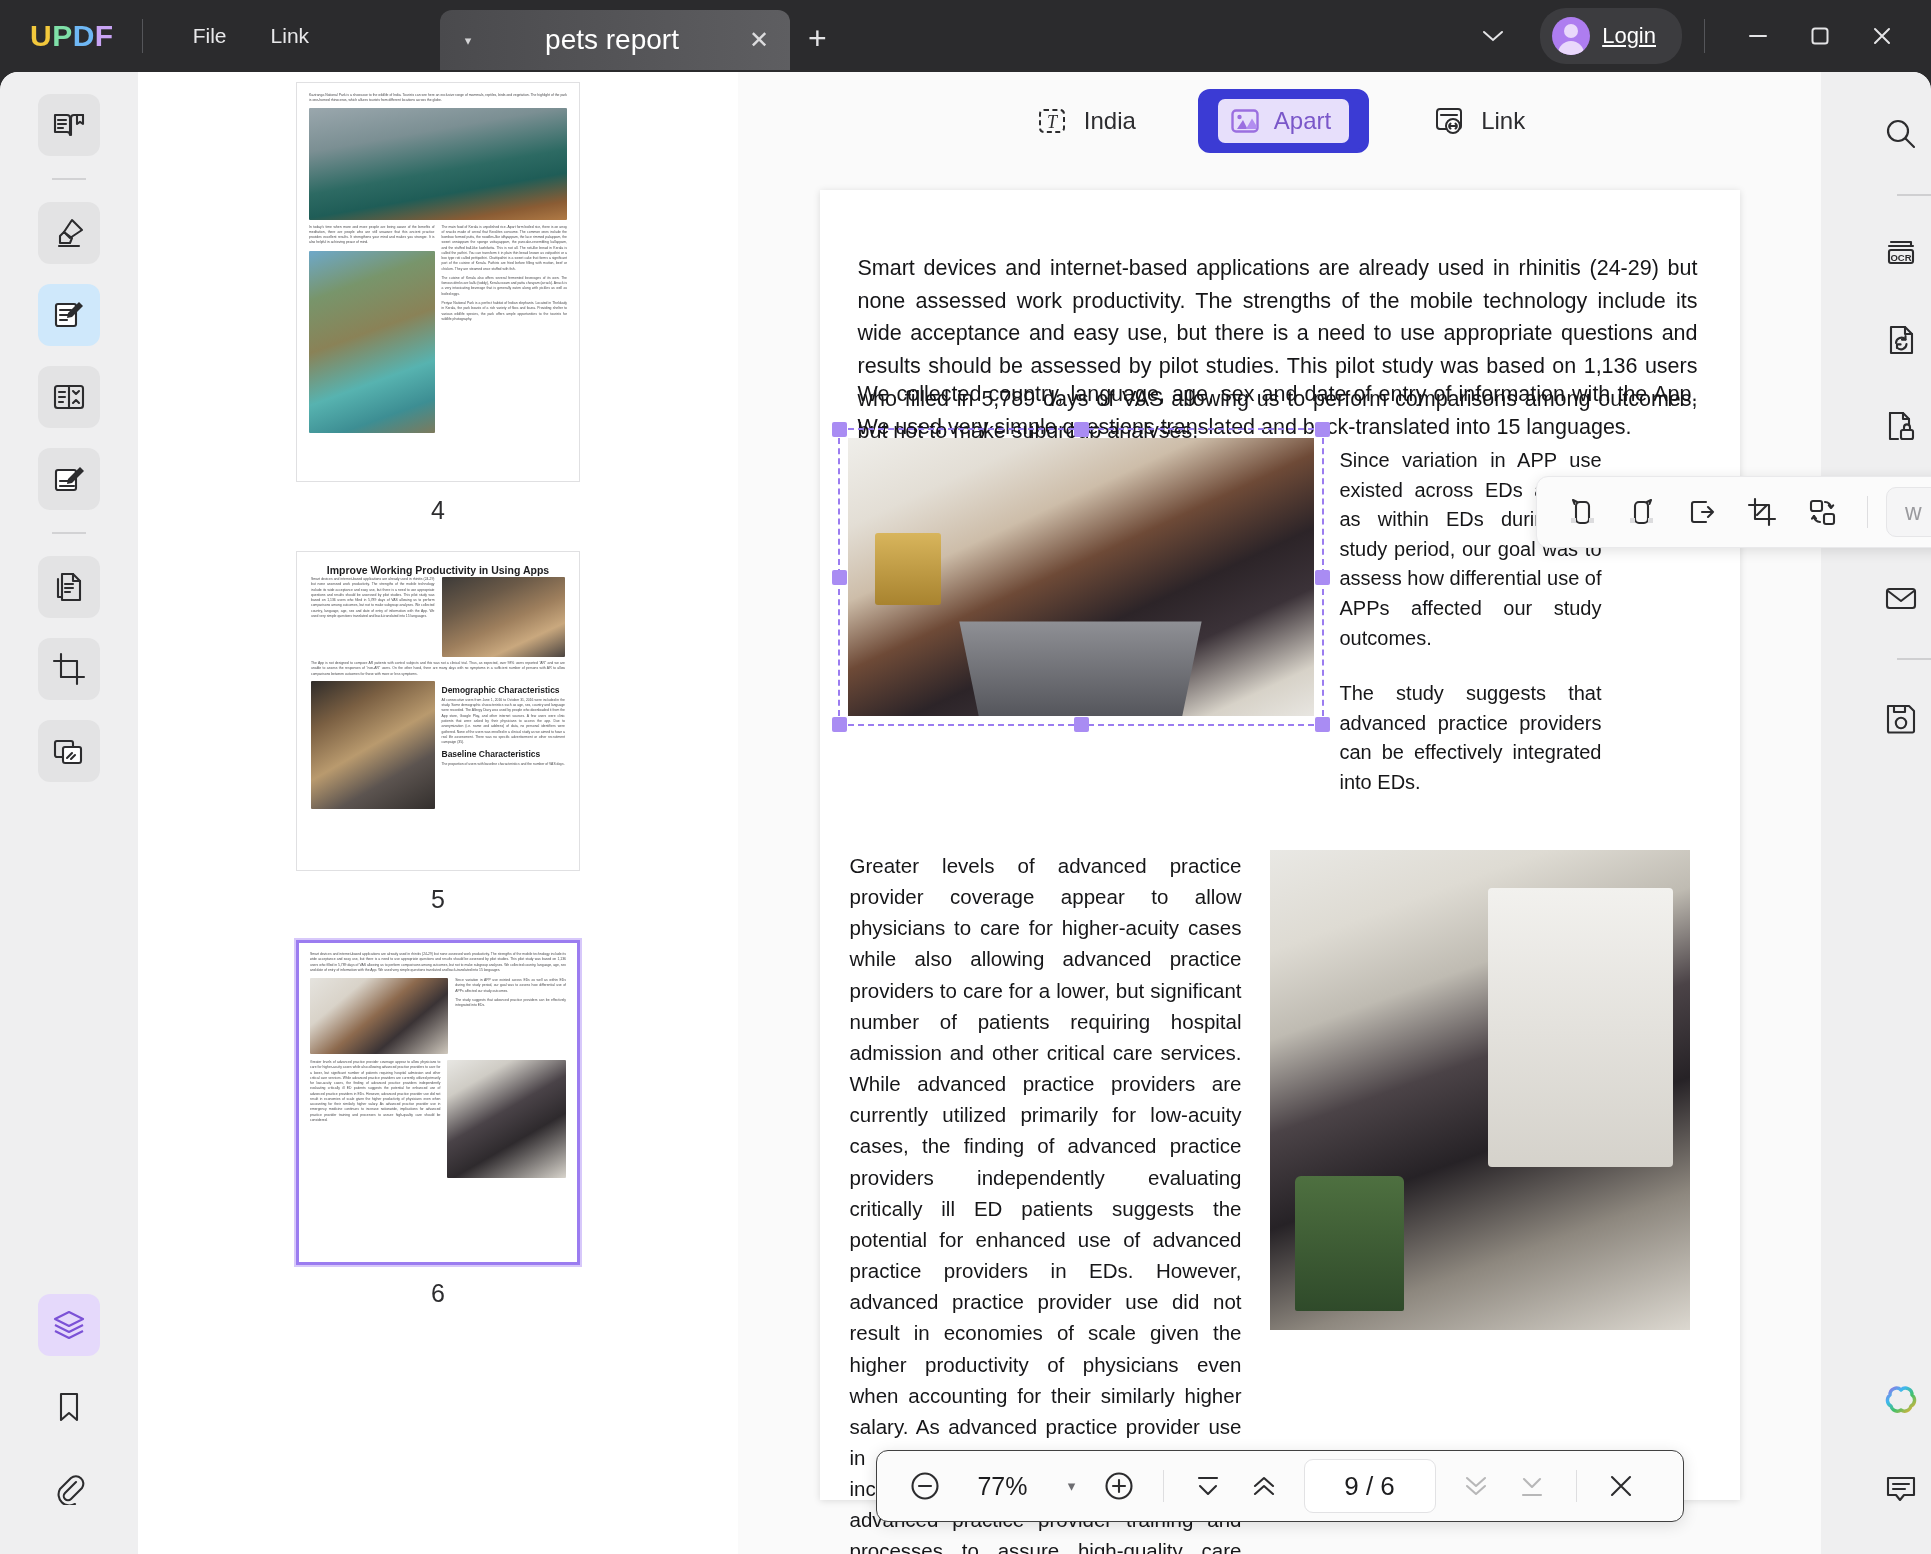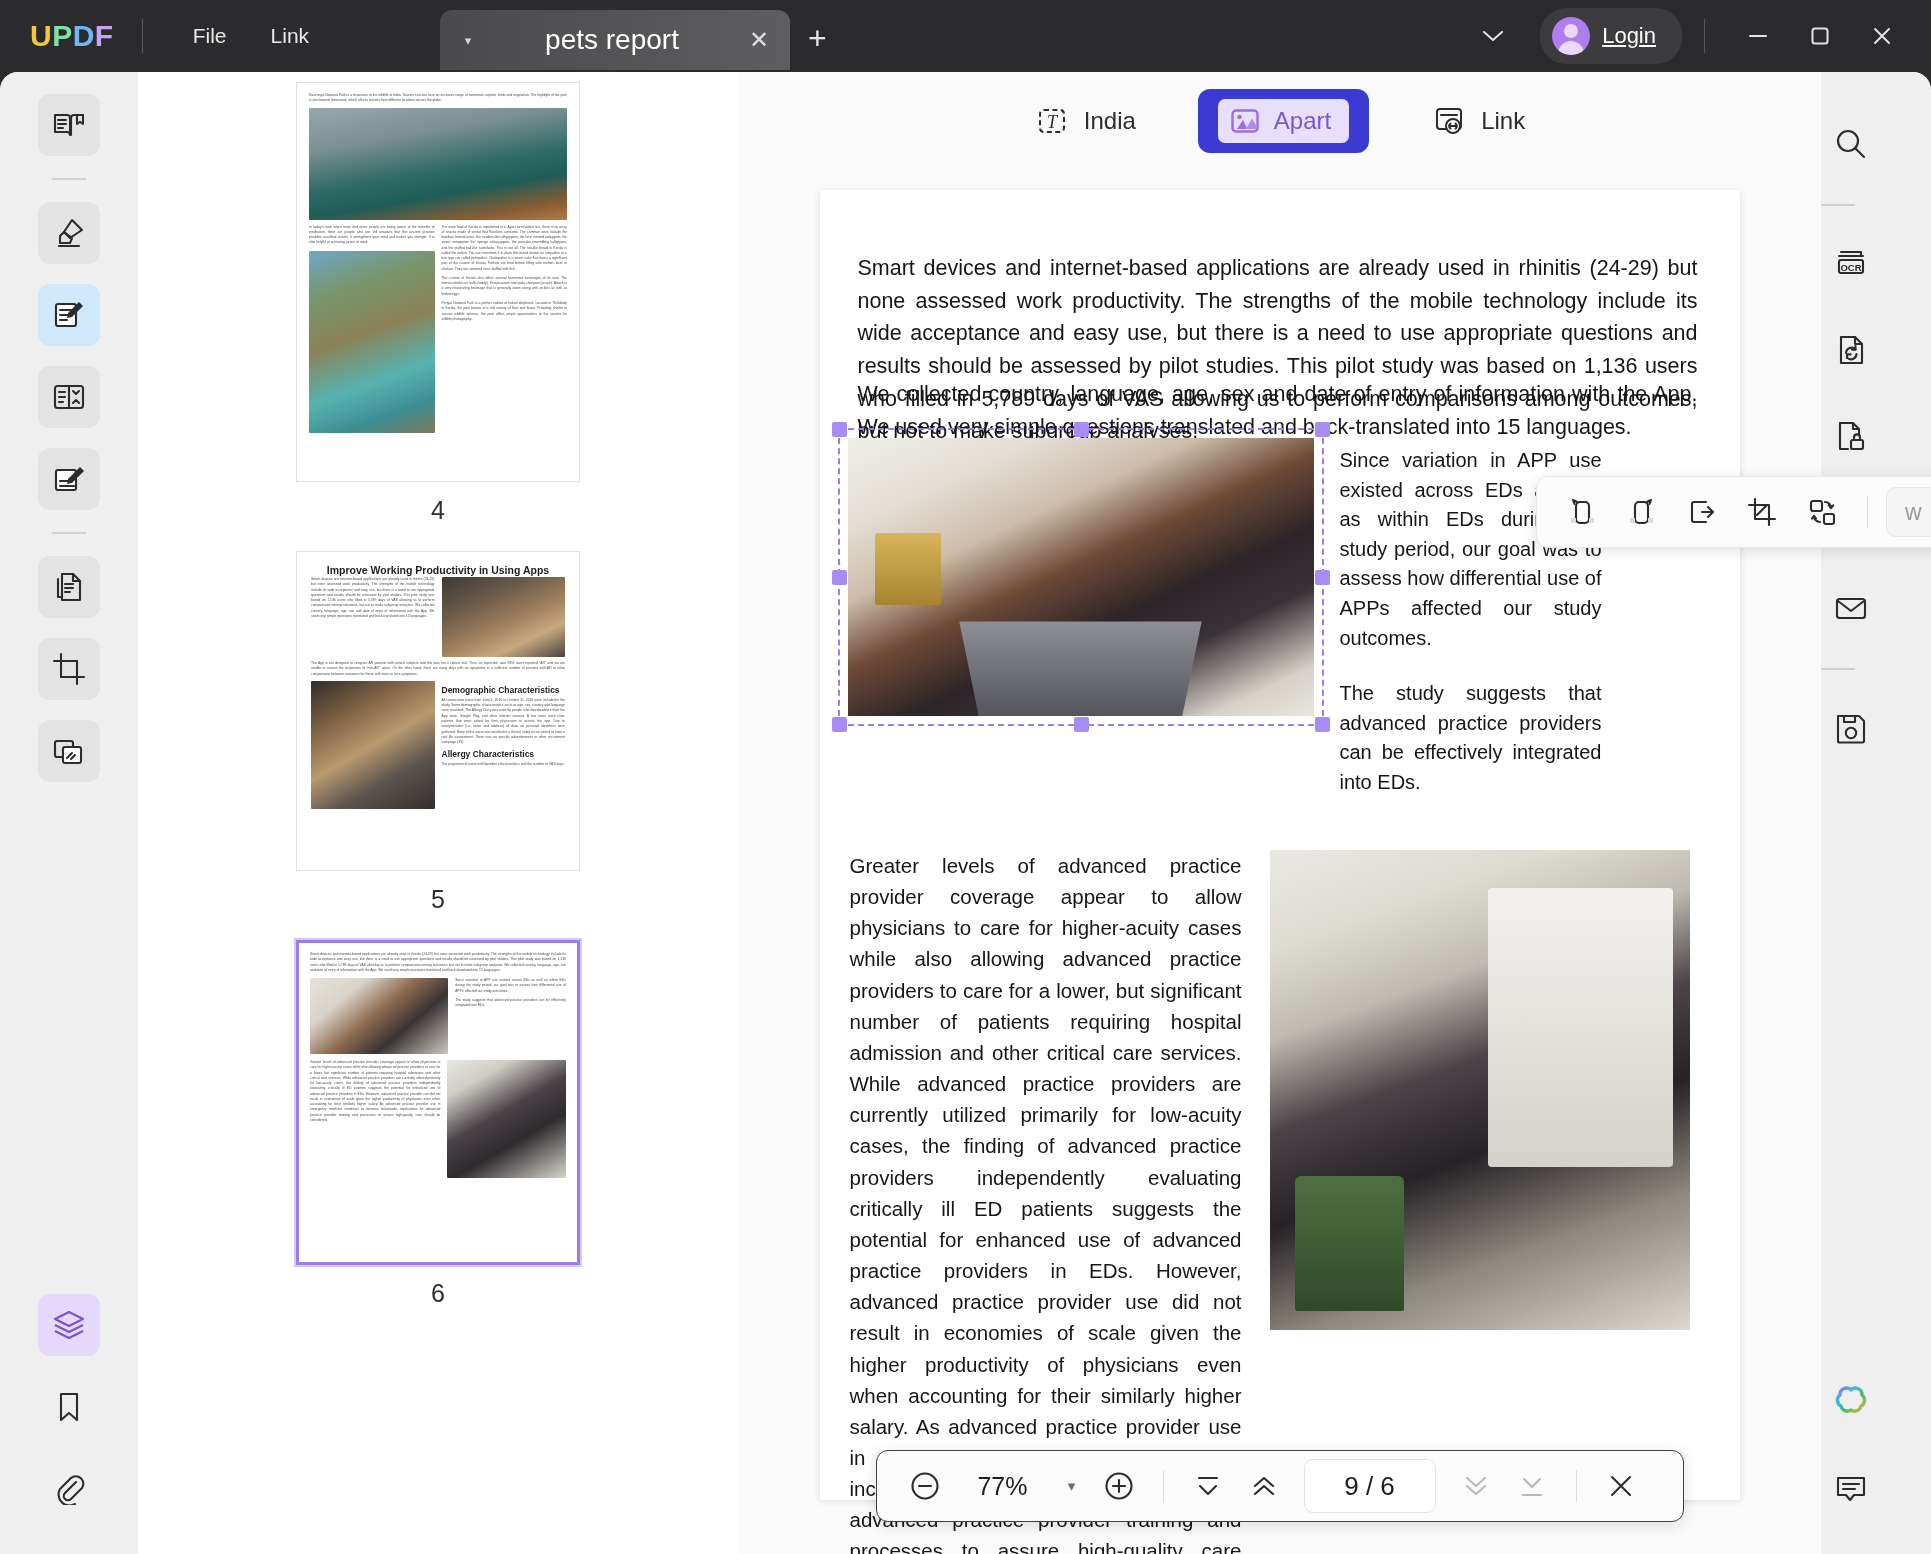--- a/index.html
+++ b/index.html
@@ -67,21 +67,21 @@
 
   
   .lsidebar {
     position:absolute; left:0; top:0; width:138px; height:1482px;
     background:#efeff0; border-radius:18px 0 0 0;
     display:flex; flex-direction:column; align-items:center; padding-top:22px;
   }
   .rsidebar {
     position:absolute; right:0; top:0; width:110px; height:1482px;
     background:#efeff0; border-radius:0 18px 0 0;
-    display:flex; flex-direction:column; align-items:flex-start; padding-top:42px;
+    display:flex; flex-direction:column; align-items:flex-end; padding-top:32px;
   }
   .sb-icon {
     width:62px; height:62px; border-radius:12px; margin-bottom:20px;
     display:flex; align-items:center; justify-content:center; cursor:pointer;
     background:#e3e3e4;
   }
   .sb-icon.plain { background:transparent; }
   .sb-icon.active { background:#cfe8fb; }
   .sb-icon.active-purple { background:#e5d9fb; }
   .sb-div { width:34px; height:2px; background:#d2d2d4; margin:2px 0 22px 0; }
@@ -408,21 +408,21 @@
             </div>
           </div>
           <div class="mini-p" style="margin:4px 0">The App is not designed to compare AR patients with control subjects and this was not a clinical trial. Thus, as expected, over 98% users reported "AR" and we are unable to assess the responses of "non-AR" users. On the other hand, there are many days with no symptoms in a sufficient number of persons with AR to allow comparisons between outcomes for those with more or less symptoms.</div>
           <div class="mini-row">
             <div class="mini-col">
               <div class="mini-img img-office" style="height:128px"></div>
             </div>
             <div class="mini-col">
               <div class="mini-sec">Demographic Characteristics</div>
               <div class="mini-p">All consecutive users from June 1, 2016 to October 31, 2016 were included in the study. Some demographic characteristics such as age, sex, country and language were recorded. The Allergy Diary was used by people who downloaded it from the App store, Google Play, and other internet sources. A few users were clinic patients that were asked by their physicians to access the app. Due to anonymization (i.e. name and address) of data, no personal identifiers were gathered. None of the users was enrolled in a clinical study as we aimed to have a real life assessment. There was no specific advertisement or other recruitment campaign (35).</div>
-              <div class="mini-sec">Allergy Characteristics</div>
+              <div class="mini-sec">Baseline Characteristics</div>
               <div class="mini-p">The proportion of users with baseline characteristics and the number of VAS days.</div>
             </div>
           </div>
         </div>
       </div>
       <div class="thumb-num">5</div>
 
       <div class="thumb selected" style="height:325px">
         <div class="thumb-page" style="padding:9px 11px">
           <div class="mini-p">Smart devices and internet-based applications are already used in rhinitis (24-29) but none assessed work productivity. The strengths of the mobile technology include its wide acceptance and easy use, but there is a need to use appropriate questions and results should be assessed by pilot studies. This pilot study was based on 1,136 users who filled in 5,789 days of VAS allowing us to perform comparisons among outcomes, but not to make subgroup analyses. We collected country, language, age, sex and date of entry of information with the App. We used very simple questions translated and back-translated into 15 languages.</div>

